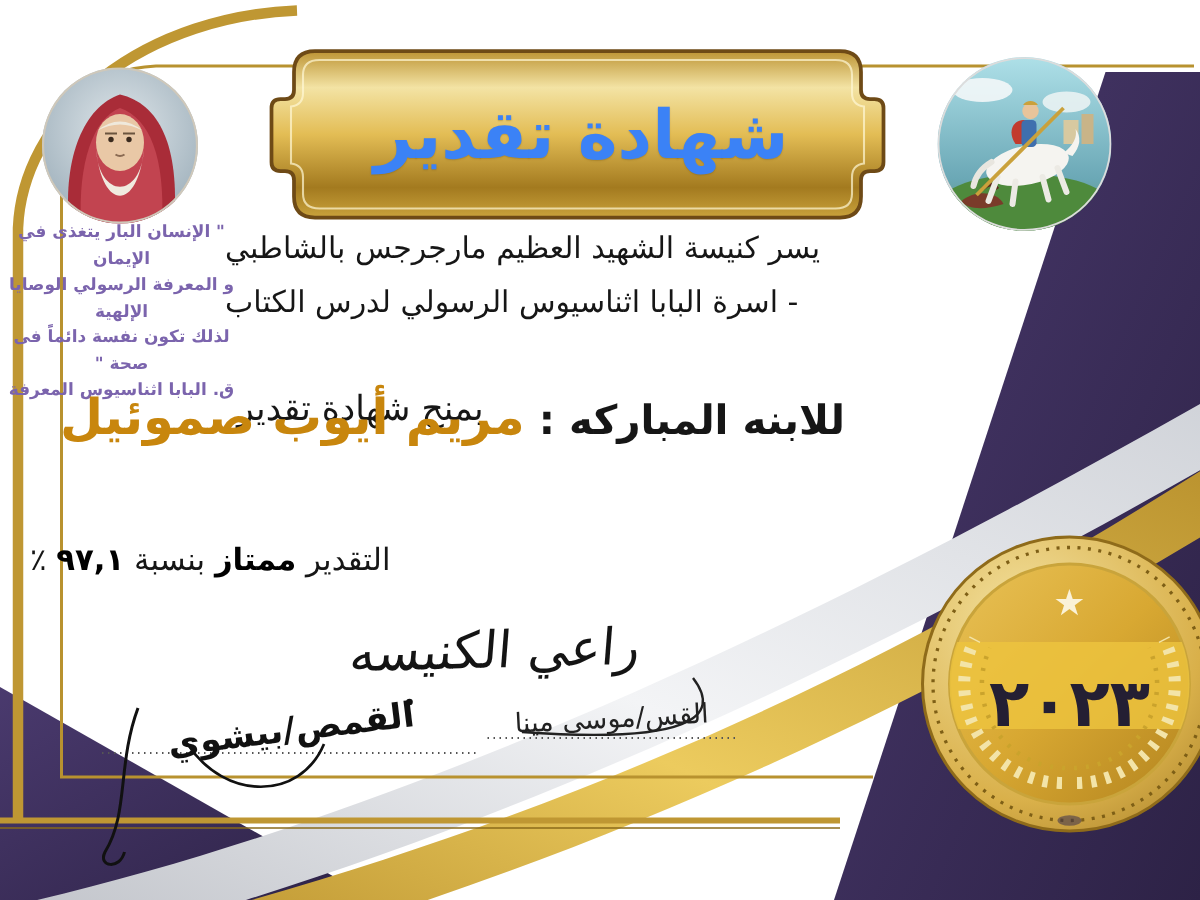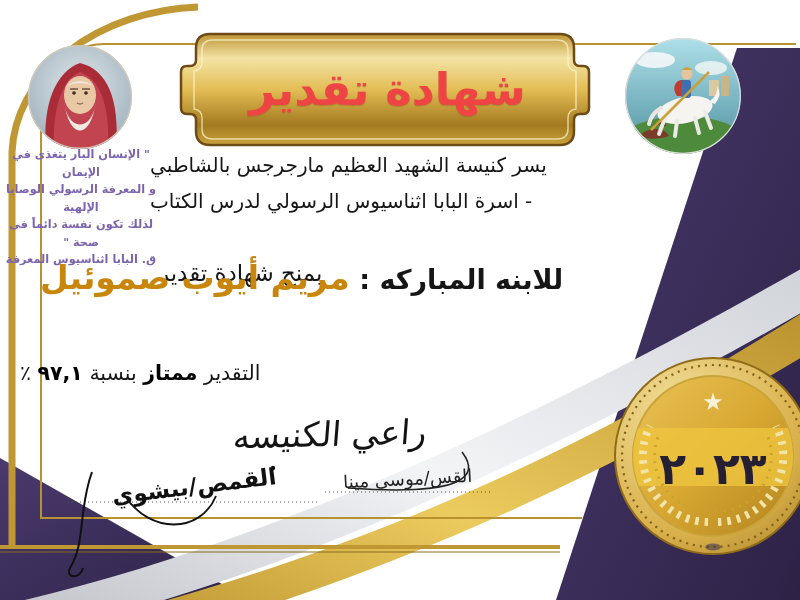--- a/index.html
+++ b/index.html
@@ -7,21 +7,21 @@
     position:relative;width:800px;height:600px;overflow:hidden;background:#ffffff;
     font-family:"DejaVu Sans",sans-serif;
   }
   .abs{position:absolute;}
   svg{display:block;}
   
   .plaque-wrap{left:175px;top:30px;width:425px;height:120px;}
   .plaque-title{
     left:175px;top:30px;width:425px;height:118px;
     display:flex;align-items:center;justify-content:center;
-    font-size:45px;font-weight:bold;color:#ef4444;
+    font-size:45px;font-weight:bold;color:#3b82f6;
     text-shadow:0 1px 1px rgba(120,90,20,.35);
   }
   
   .side-quote{
     left:4px;top:146px;width:154px;text-align:center;direction:rtl;
     color:#7b64ad;font-size:11.3px;font-weight:bold;line-height:1.55;
   }
   
   .bodyline{direction:rtl;text-align:left;color:#161616;}
   .l1{left:150px;top:153px;width:520px;font-size:20px;}

